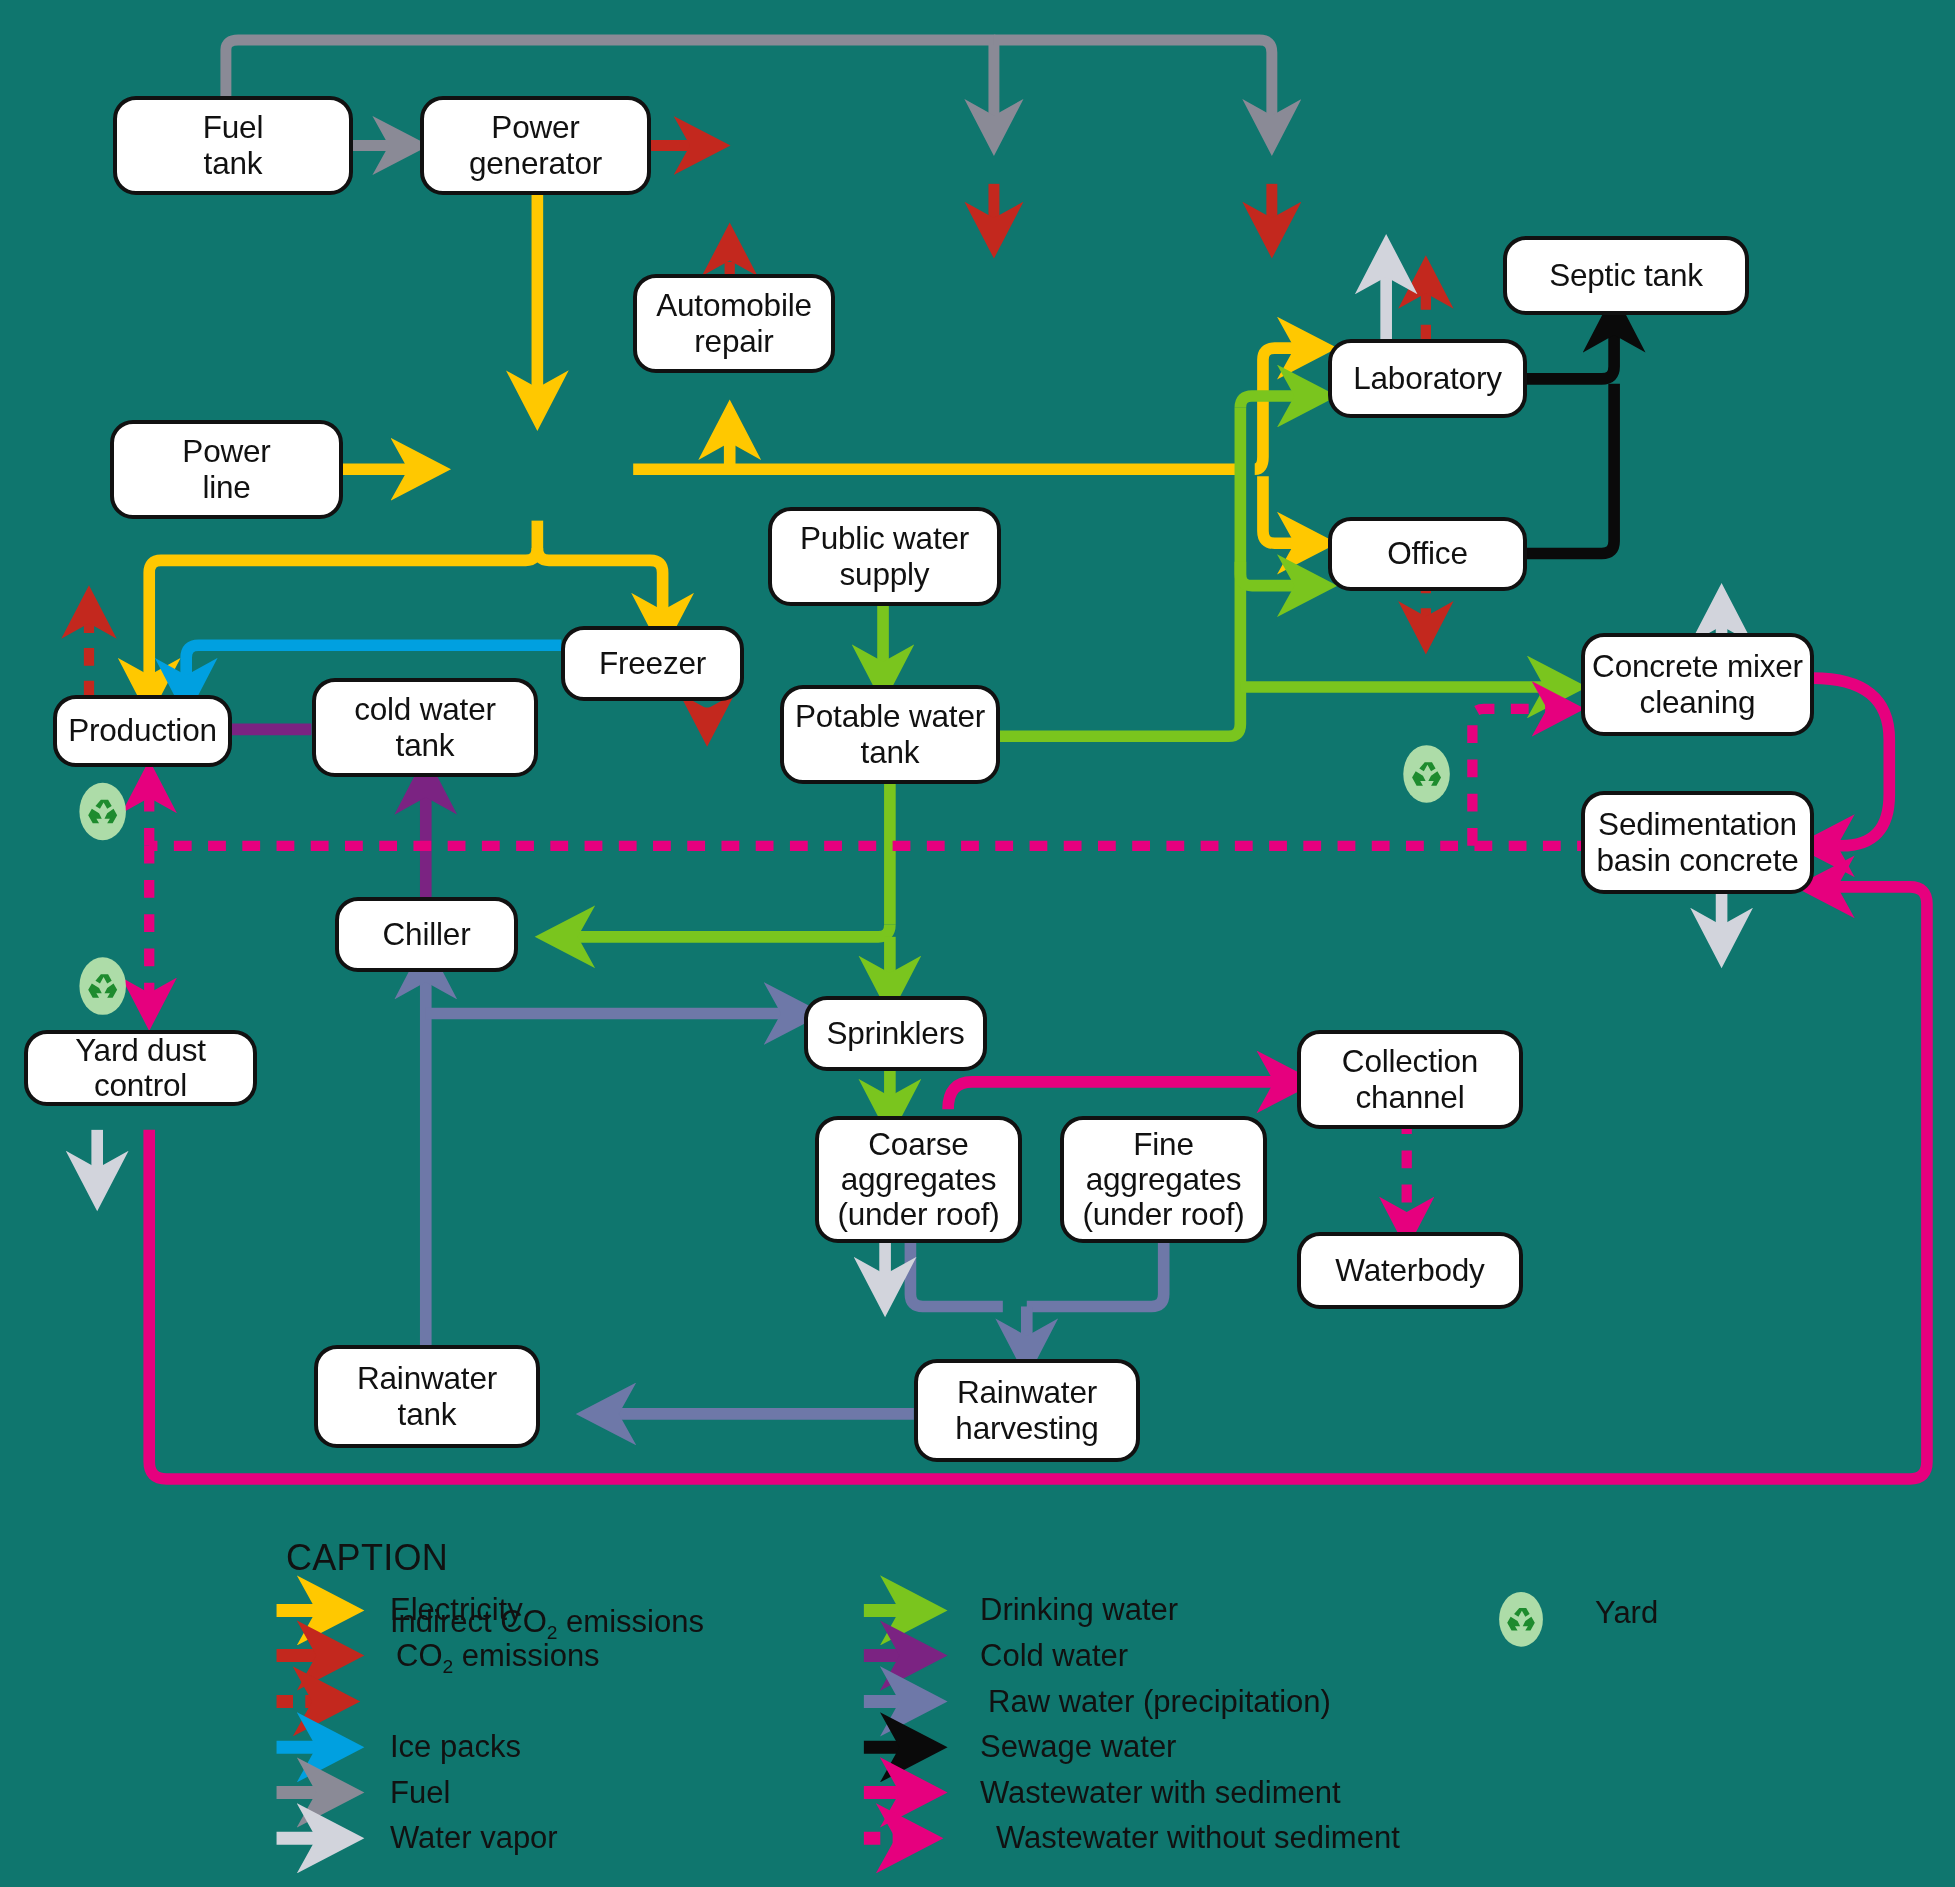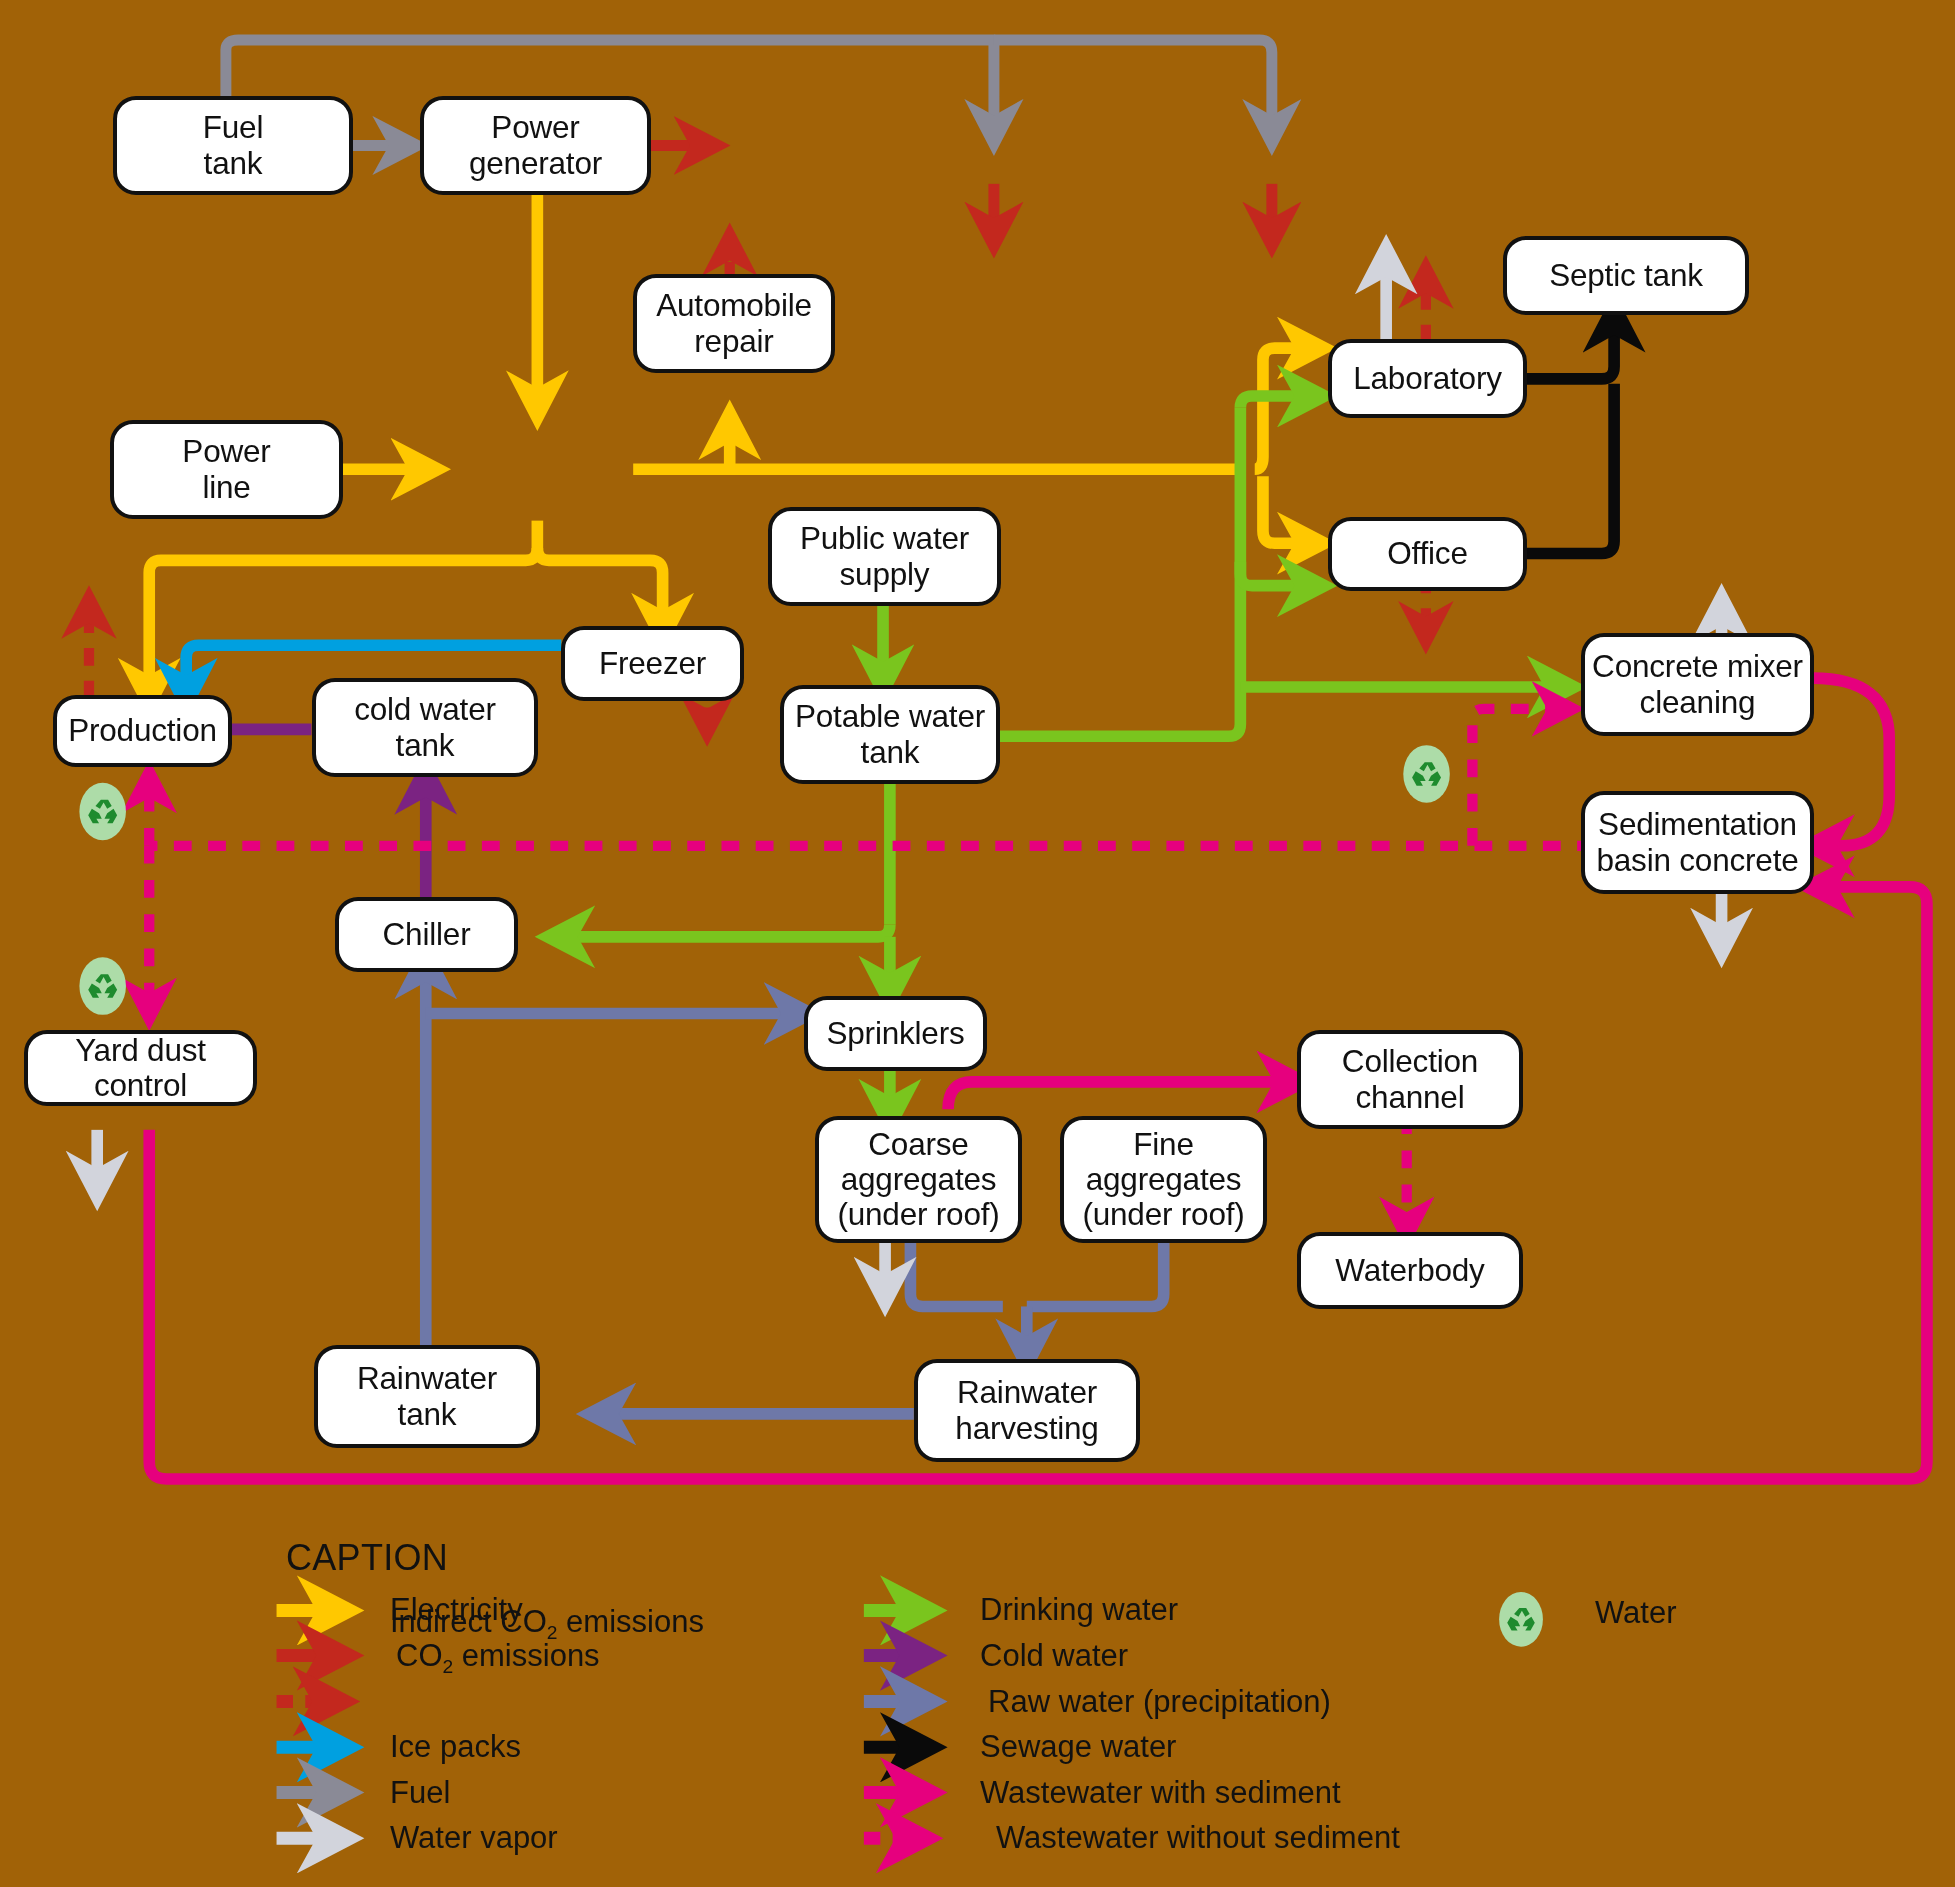--- a/index.html
+++ b/index.html
@@ -1,17 +1,17 @@
 <!DOCTYPE html>
 <html style="font-size:11px"><head>
 <meta charset="utf-8">
 <style>
   html,body{margin:0;padding:0;background:#ffffff;}
   body{font-family:"Liberation Sans", sans-serif;}
-  #root{position:relative;width:1955px;height:1888px;background:#a16207;overflow:hidden;}
+  #root{position:relative;width:1955px;height:1888px;background:#0f766e;overflow:hidden;}
   #canvas{position:absolute;left:0;top:0;width:1955px;height:1888px;}
   .node{
     position:absolute;
     box-sizing:border-box;
     border:4.8px solid #111111;
     border-radius:23px;
     background:#ffffff;
     display:flex;
     align-items:center;
     justify-content:center;
@@ -268,16 +268,16 @@
   <div class="legend-label" style="left:390px; top:1775px;">Fuel</div>
   <div class="legend-label" style="left:390px; top:1820px;">Water vapor</div>
 
   <div class="legend-label" style="left:980px; top:1592px;">Drinking water</div>
   <div class="legend-label" style="left:980px; top:1638px;">Cold water</div>
   <div class="legend-label" style="left:988px; top:1684px;">Raw water (precipitation)</div>
   <div class="legend-label" style="left:980px; top:1729px;">Sewage water</div>
   <div class="legend-label" style="left:980px; top:1775px;">Wastewater with sediment</div>
   <div class="legend-label" style="left:996px; top:1820px;">Wastewater without sediment</div>
 
-  <div class="legend-label" style="left:1595px; top:1595px;">Water</div>
+  <div class="legend-label" style="left:1595px; top:1595px;">Yard</div>
 
 </div>
 
 
 </body></html>

